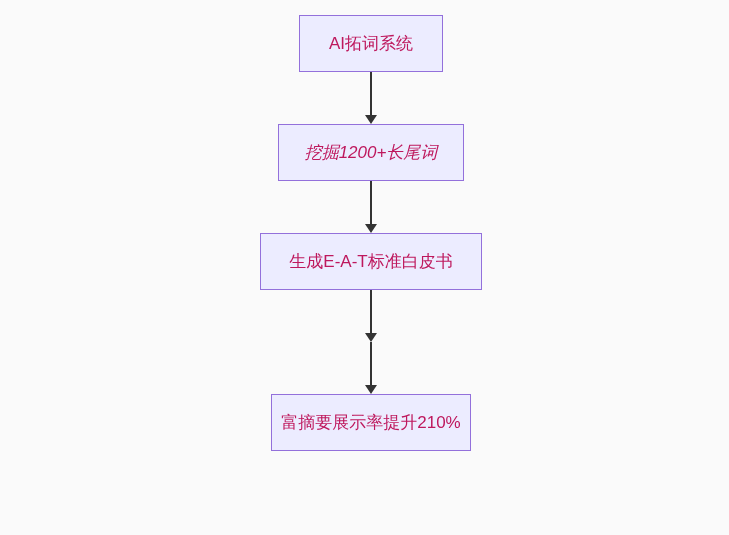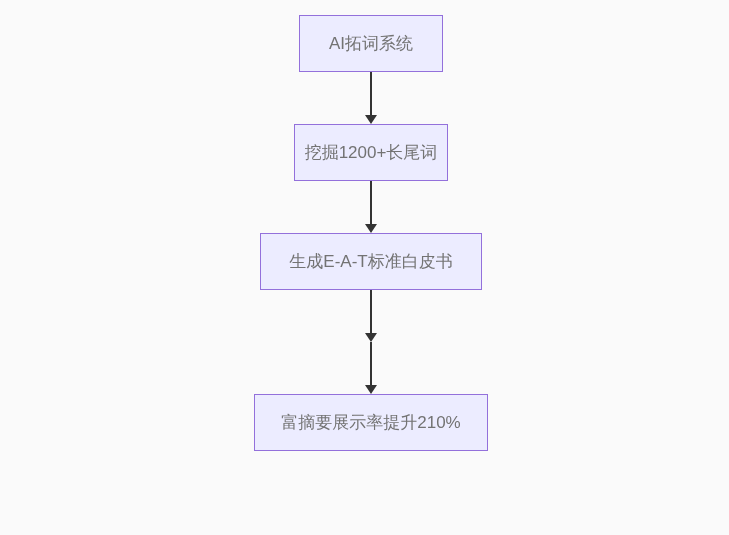--- a/index.html
+++ b/index.html
@@ -26,30 +26,30 @@
     align-items: center;
   }
   .node {
     box-sizing: border-box;
     height: 57px;
     background: #ececff;
     border: 1.5px solid #9370db;
     display: flex;
     align-items: center;
     justify-content: center;
-    color: #737373;
+    color: #be185d;
     font-size: 17px;
     white-space: nowrap;
     flex: 0 0 auto;
   }
   .n1 { width: 144px; }
-  .n2 { width: 154px; }
+  .n2 { width: 186px; font-style: italic; }
   .n3 { width: 222px; }
   .n4 { width: 216px; }
-  .n5 { width: 234px; }
+  .n5 { width: 200px; }
   .edge {
     height: 52px;
     flex: 0 0 auto;
     display: flex;
     align-items: flex-start;
     justify-content: center;
   }
 </style>
 </head>
 <body>

